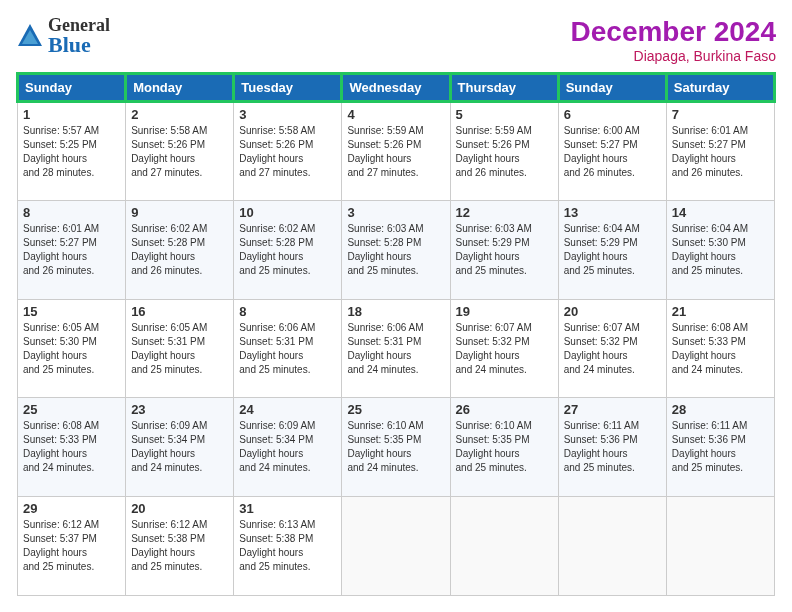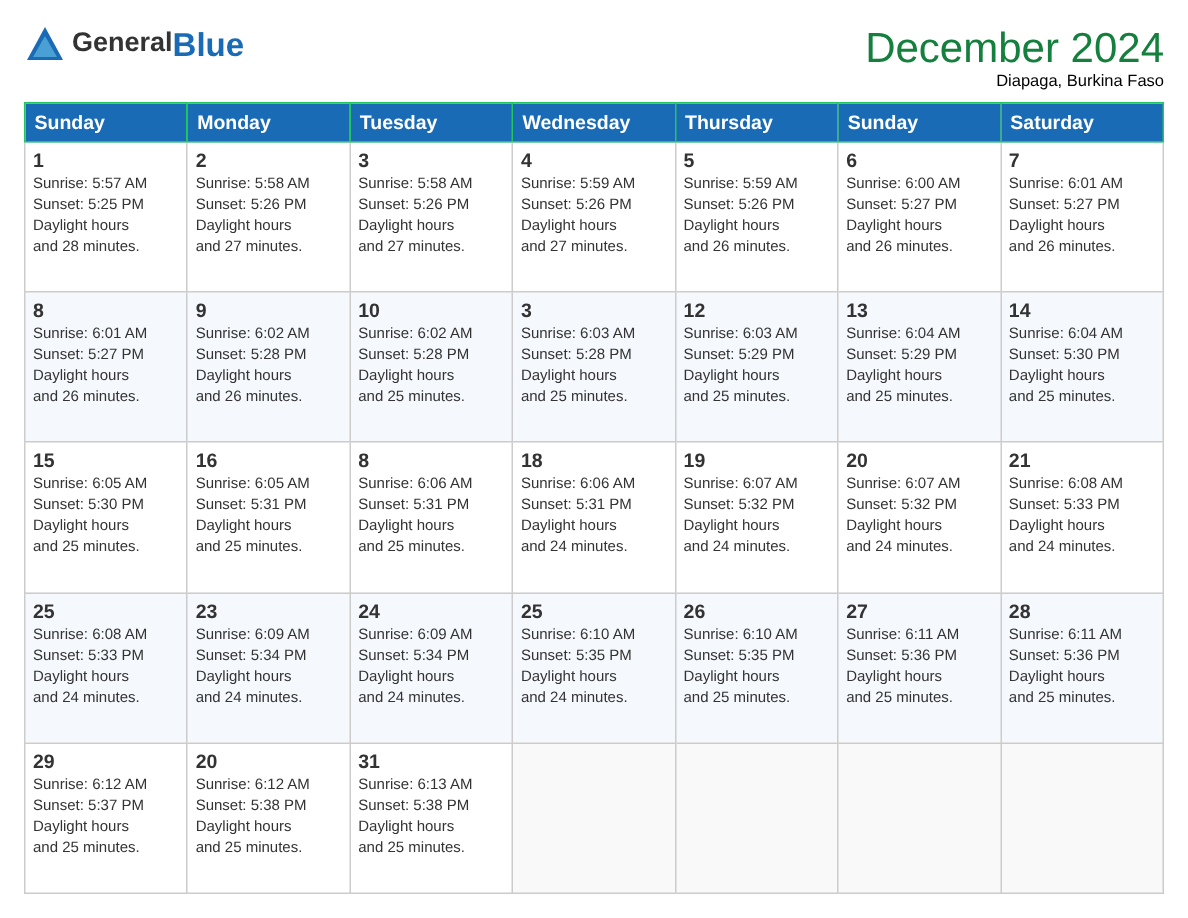--- a/index.html
+++ b/index.html
@@ -22,22 +22,23 @@
       justify-content: space-between;
       align-items: flex-start;
       margin-bottom: 8px;
     }
     .logo {
       display: flex;
       align-items: center;
     }
     .logo-text {
       display: flex;
-      flex-direction: row;
+      flex-direction: column;
       line-height: 1;
+      font-family: Liberation Serif, serif;
     }
     .logo-general {
       font-size: 18px;
       font-weight: bold;
       color: #333;
     }
     .logo-blue {
       font-size: 22px;
       font-weight: bold;
       color: #1a6bb5;
@@ -45,41 +46,41 @@
     .logo-icon {
       width: 28px;
       height: 28px;
       margin-right: 4px;
     }
     .title-block {
       text-align: right;
     }
     .month-title {
       font-size: 28px;
-      font-weight: normal;
-      color: #15803d;
+      font-weight: bold;
+      color: #a21caf;
     }
     .location {
-      font-size: 11px;
-      color: #000000;
+      font-size: 14px;
+      color: #be185d;
     }
     .calendar {
       flex: 1;
       border-collapse: collapse;
       width: 100%;
       table-layout: fixed;
     }
     .calendar th {
       background: #1a6bb5;
       color: #fff;
       text-align: left;
       padding: 5px 6px;
       font-size: 13px;
       font-weight: bold;
-      border: 1px solid #22c55e;
+      border: 3px solid #22c55e;
     }
     .calendar td {
       border: 1px solid #ccc;
       vertical-align: top;
       padding: 4px 5px;
       font-size: 10px;
       color: #333;
       background: #fff;
       height: 88px;
     }

